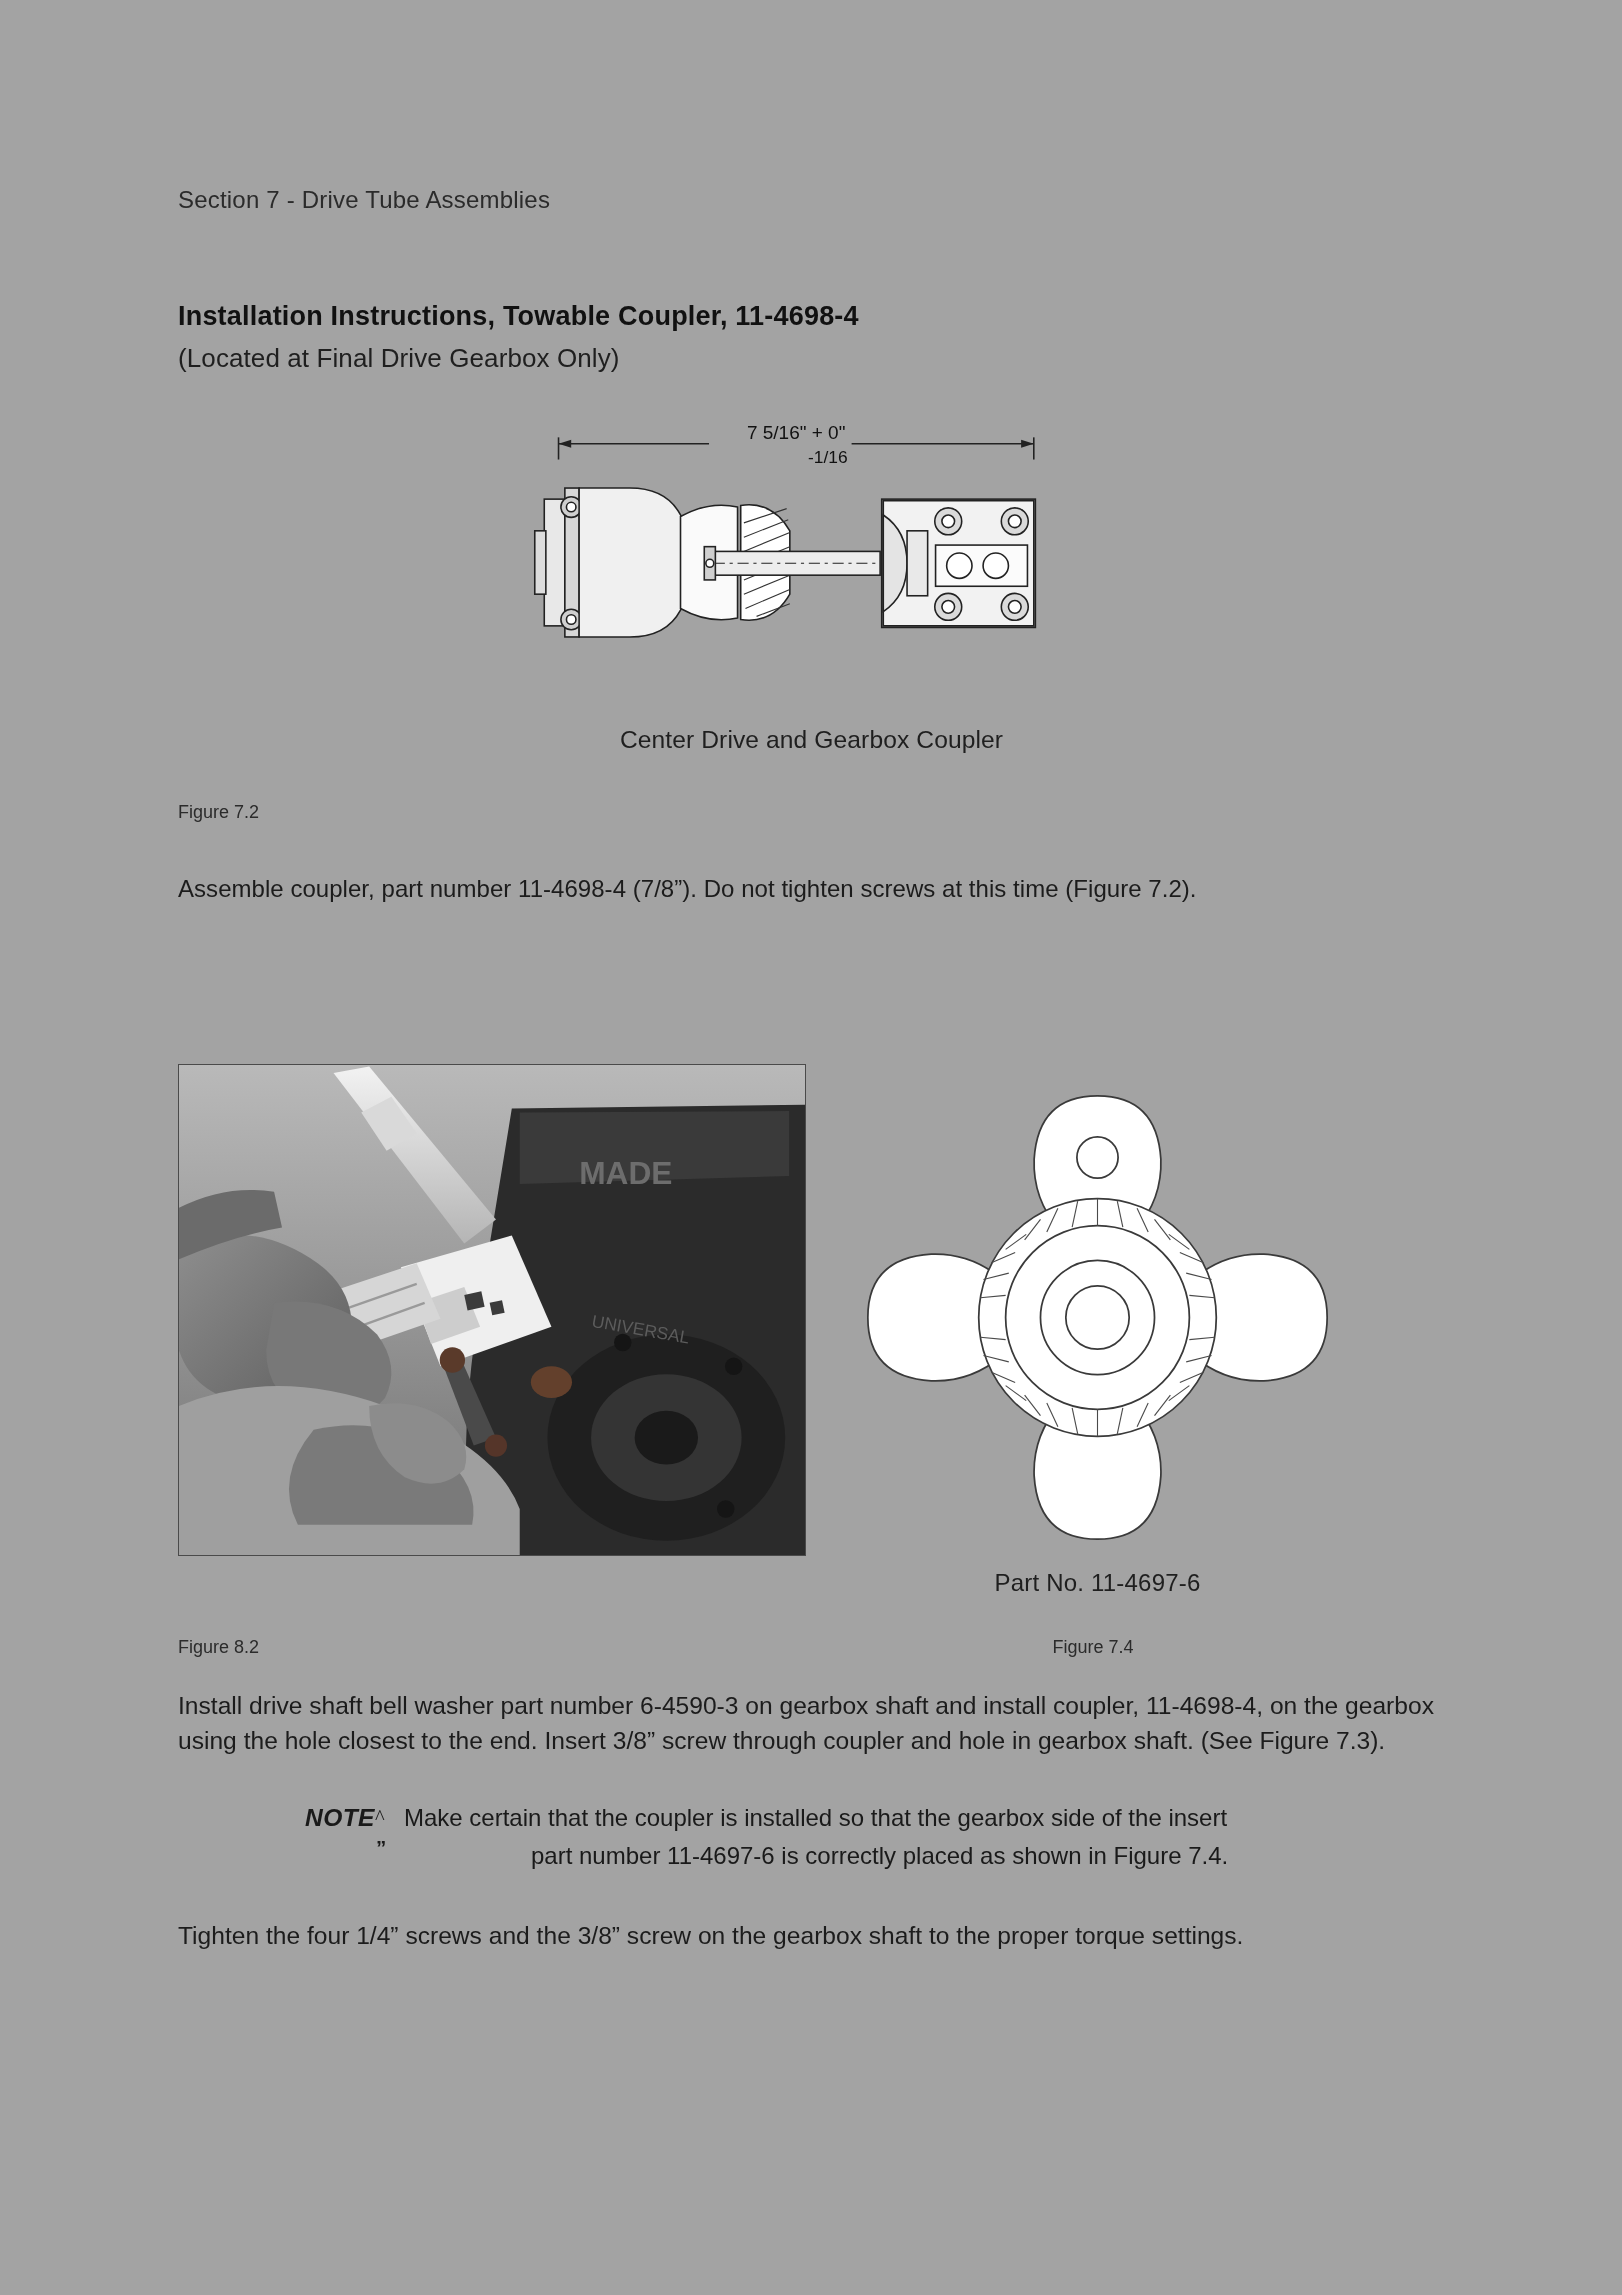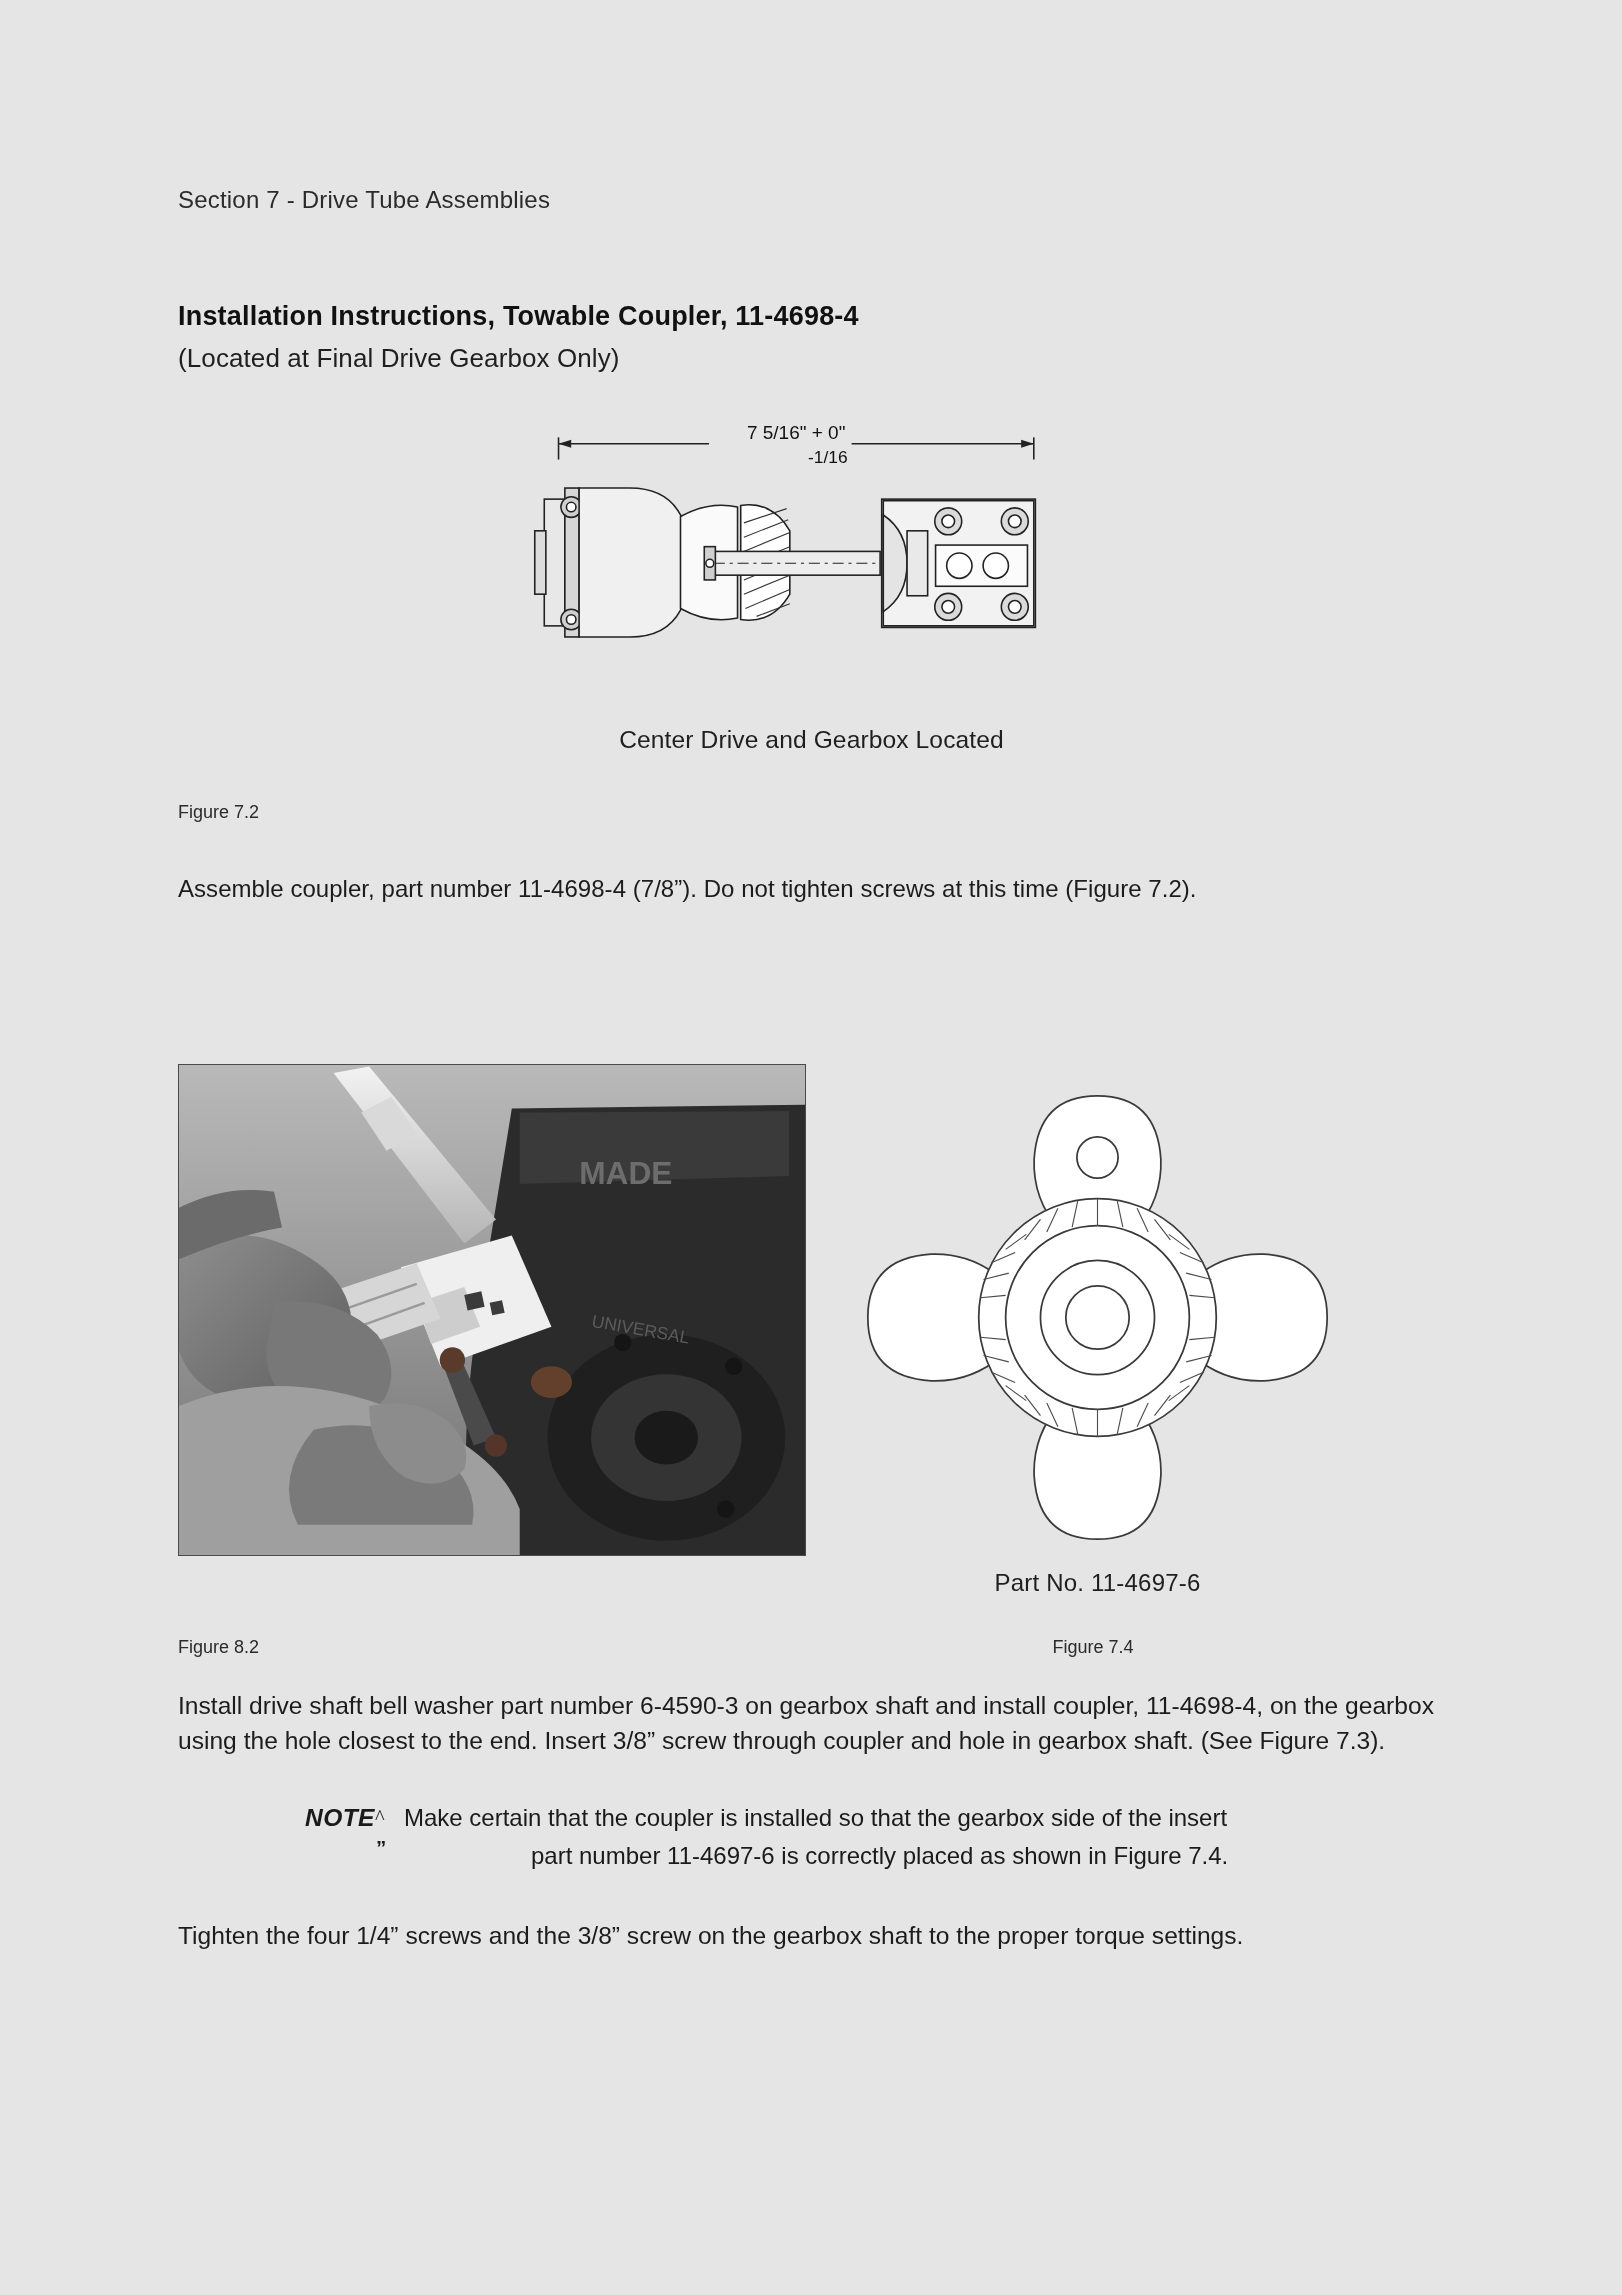--- a/index.html
+++ b/index.html
@@ -8,21 +8,21 @@
     background: #ffffff;
   }
   body {
     font-family: "Liberation Sans", sans-serif;
     color: #1a1a1a;
   }
   .page {
     position: relative;
     width: 1622px;
     height: 2295px;
-    background: #e5e5e5;
+    background: #a3a3a3;
     overflow: hidden;
   }
   .content {
     position: absolute;
     left: 178px;
     top: 186px;
     width: 1267px;
   }
 
   
@@ -256,21 +256,21 @@
             <rect x="536" y="168" width="116" height="52" fill="#fbfbfb"></rect>
             <circle cx="566" cy="194" r="16" fill="#fff"></circle>
             <circle cx="612" cy="194" r="16" fill="#fff"></circle>
 
             <rect x="468" y="110" width="194" height="162" fill="none"></rect>
           </g>
           <text x="360" y="34" text-anchor="middle" font-family="Liberation Sans, sans-serif" font-size="24" fill="#111">7 5/16" + 0"</text>
           <text x="400" y="64" text-anchor="middle" font-family="Liberation Sans, sans-serif" font-size="22" fill="#111">-1/16</text>
         </svg>
       </div>
-      <div class="fig72-caption">Center Drive and Gearbox Located</div>
+      <div class="fig72-caption">Center Drive and Gearbox Coupler</div>
     </div>
 
     <div class="fig-label">Figure 7.2</div>
 
     <div class="body-par">Assemble coupler, part number 11-4698-4 (7/8”). Do not tighten screws at this time (Figure 7.2).</div>
 
     <div class="figrow">
 
       <div class="photo-col">
         <div class="photo">

